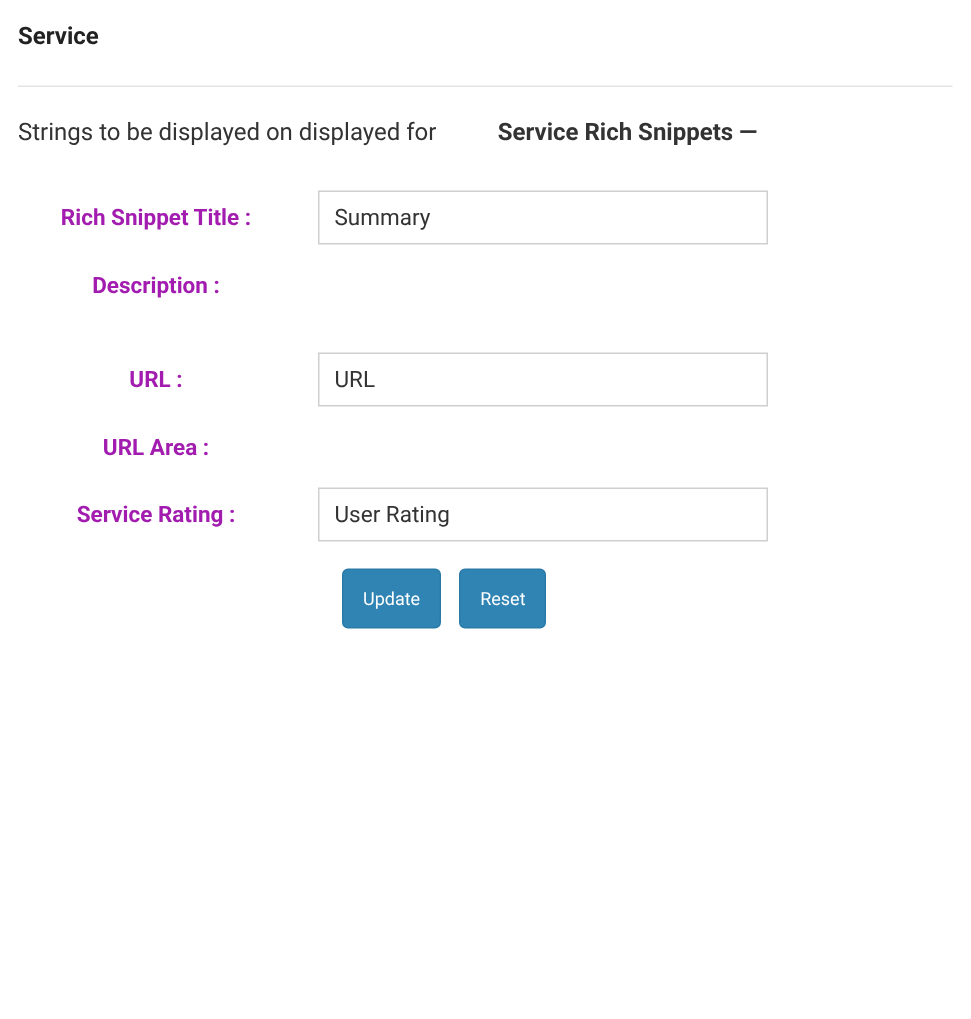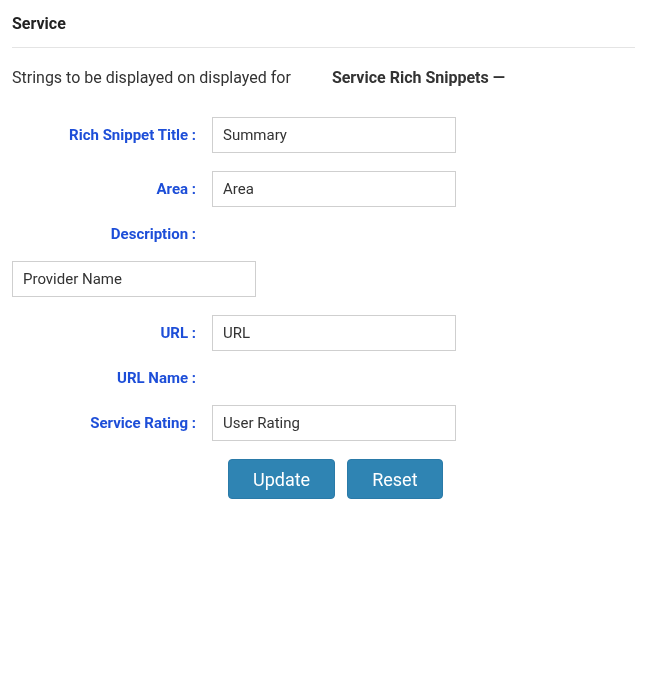--- a/index.html
+++ b/index.html
@@ -12,21 +12,21 @@
       font-size: 15px;
       color: #333;
       background: #fff;
       width: 647px;
       padding: 14px 12px;
     }
     .section-title {
       font-weight: 700;
       font-size: 16px;
       color: #222;
-      margin-bottom: 14px;
+      margin-bottom: 24px;
     }
     .divider {
       border: none;
       border-top: 1px solid #e4e4e4;
       margin-bottom: 20px;
     }
     .intro-text {
       font-size: 16px;
       color: #333;
       margin-bottom: 30px;
@@ -38,51 +38,51 @@
     .form-table {
       width: 100%;
     }
     .form-row {
       display: flex;
       align-items: center;
       margin-bottom: 18px;
     }
     .form-label {
       width: 200px;
-      text-align: right;
+      text-align: center;
       font-weight: 700;
       font-size: 15px;
-      color: #1d4ed8;
+      color: #a21caf;
       padding-right: 16px;
       flex-shrink: 0;
     }
     .form-input {
-      width: 244px;
+      width: 300px;
       height: 36px;
       padding: 8px 10px;
       font-size: 15px;
       color: #333;
       border: 1px solid #cfcfcf;
       background: #fff;
       outline: none;
       font-family: inherit;
     }
     .button-row {
       display: flex;
       gap: 12px;
       margin-left: 216px;
       margin-top: 8px;
     }
     .btn {
       display: inline-flex;
       align-items: center;
       justify-content: center;
       height: 40px;
-      padding: 0 24px;
-      font-size: 18px;
+      padding: 0 13px;
+      font-size: 12px;
       color: #fff;
       background: #2f84b3;
       border: 1px solid #2a7aa8;
       border-radius: 4px;
       cursor: pointer;
       font-family: inherit;
     }
   </style>
 </head>
 <body>
@@ -96,41 +96,36 @@
 </div>
 
 <div class="form-table">
 
   <div class="form-row">
     <label class="form-label">Rich Snippet Title :</label>
     <input type="text" class="form-input" value="Summary" style="">
   </div>
 
 
-  <div class="form-row">
-    <label class="form-label">Area :</label>
-    <input type="text" class="form-input" value="Area" style="">
-  </div>
 
   <div class="form-row">
     <label class="form-label">Description :</label>
   </div>
 
   <div class="form-row">
-    <input type="text" class="form-input" value="Provider Name" style="">
   </div>
 
 
   <div class="form-row">
     <label class="form-label">URL :</label>
     <input type="text" class="form-input" value="URL" style="">
   </div>
 
   <div class="form-row">
-    <label class="form-label">URL Name :</label>
+    <label class="form-label">URL Area :</label>
   </div>
 
   <div class="form-row">
     <label class="form-label">Service Rating :</label>
     <input type="text" class="form-input" value="User Rating" style="">
   </div>
 
   <div class="button-row">
     <button class="btn">Update</button>
     <button class="btn">Reset</button>

